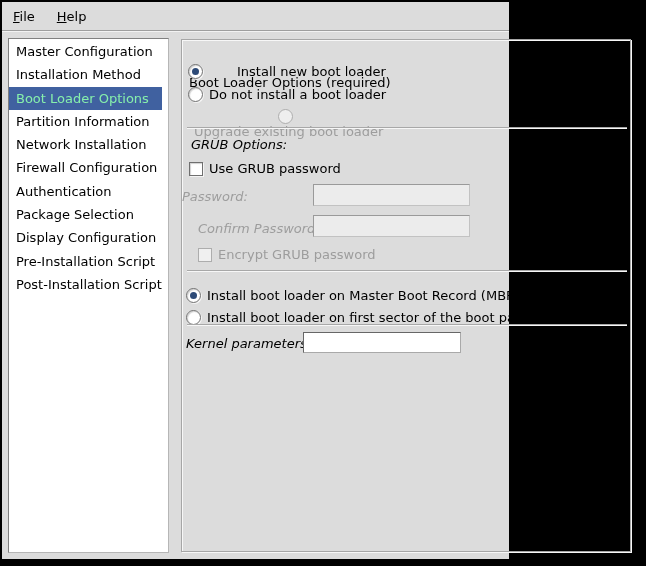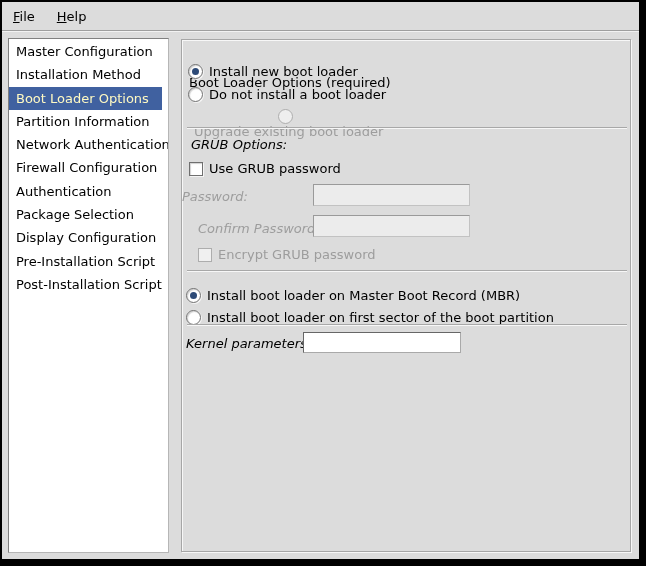--- a/index.html
+++ b/index.html
@@ -8,21 +8,21 @@
     background: #000;
     font-family: "DejaVu Sans", "Liberation Sans", sans-serif;
     font-size: 13px;
     color: #000;
     position: relative;
     overflow: hidden;
   }
   .window {
     position: absolute;
     left: 2px; top: 2px;
-    width: 637px; height: 557px;
+    width: 507px; height: 557px;
     background: #dcdcdc;
   }
   
   .menubar {
     position: absolute;
     left: 0; top: 0; right: 0;
     height: 29px;
     display: flex;
     align-items: stretch;
     border-bottom: 1px solid #9e9e9e;
@@ -48,21 +48,21 @@
   .side-item {
     height: 23.3px;
     line-height: 23.3px;
     padding-left: 7px;
     width: 153px;
     white-space: nowrap;
     cursor: default;
   }
   .side-item.selected {
     background: #4061a0;
-    color: #fef9c3;
+    color: #86efac;
   }
   
   .gframe {
     position: absolute;
     left: 179px; top: 37px;
     width: 450px; height: 513px;
     border: 1px solid #a6a6a6;
     box-shadow: inset 1px 1px 0 #f7f7f7, 1px 1px 0 #f7f7f7;
   }
   .frame-title {
@@ -157,33 +157,33 @@
   <div class="menubar">
     <div class="menu-item"><span class="mn">F</span><span>ile</span></div>
     <div class="menu-item"><span class="mn">H</span><span>elp</span></div>
   </div>
 
   <div class="sidebar">
     <div class="side-item">Master Configuration</div>
     <div class="side-item">Installation Method</div>
     <div class="side-item selected">Boot Loader Options</div>
     <div class="side-item">Partition Information</div>
-    <div class="side-item">Network Authentication</div>
+    <div class="side-item">Network Installation</div>
     <div class="side-item">Firewall Configuration</div>
     <div class="side-item">Authentication</div>
     <div class="side-item">Package Selection</div>
     <div class="side-item">Display Configuration</div>
     <div class="side-item">Pre-Installation Script</div>
     <div class="side-item">Post-Installation Script</div>
   </div>
 
   <div class="gframe">
     <div class="frame-title">Boot Loader Options (required)</div>
 
-    <div class="row" style="left:6px; top:23px;">
+    <div class="row" style="left:6px; top:23px;gap:28px;">
       <span class="radio checked"></span>
       <span class="lbl">Install new boot loader</span>
     </div>
     <div class="row" style="left:6px; top:46px;text-align:center;">
       <span class="radio"></span>
       <span class="lbl">Do not install a boot loader</span>
     </div>
     <div class="row" style="left:6px; top:69px;flex-direction:column;">
       <span class="radio disabled"></span>
       <span class="lbl disabled-text">Upgrade existing boot loader</span>

